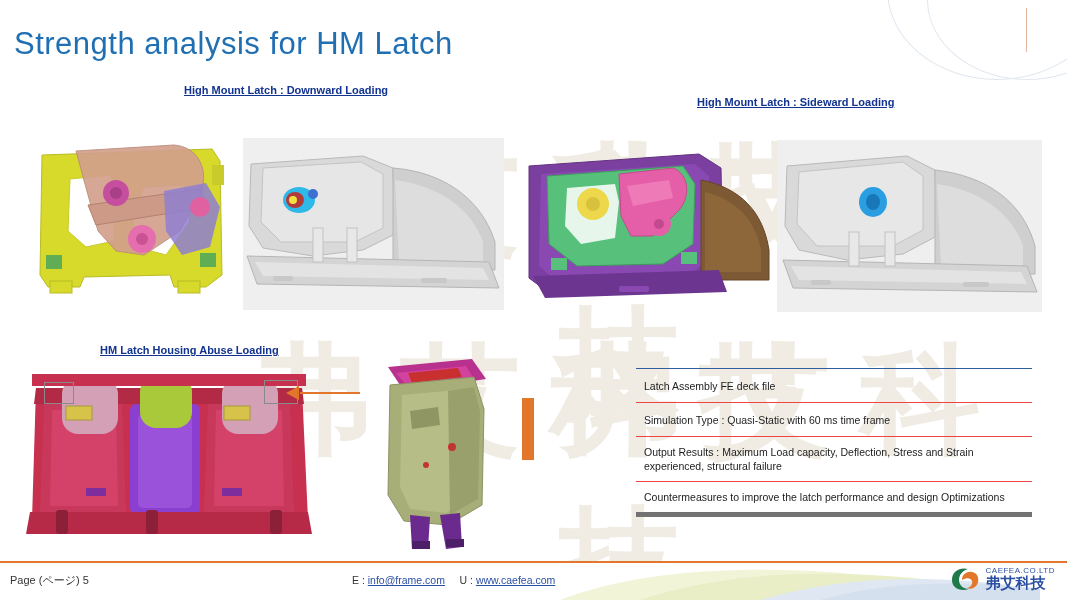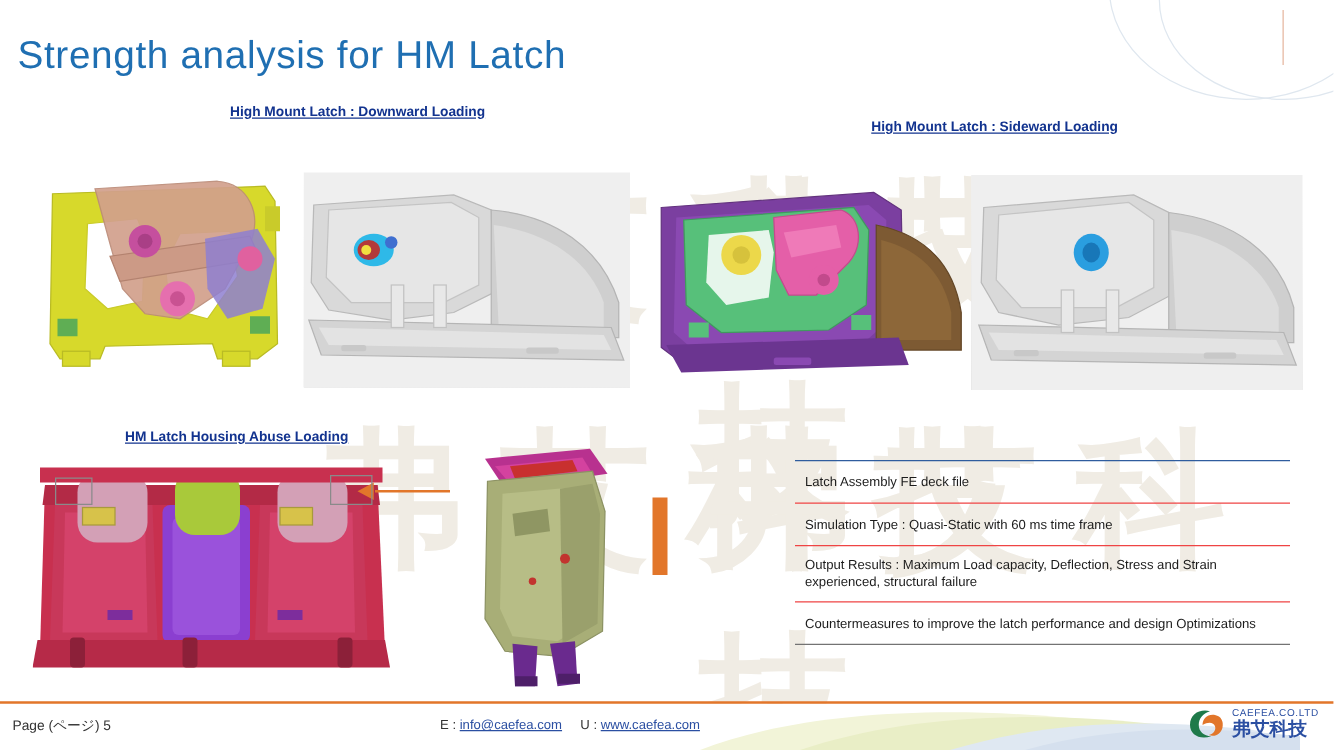--- a/index.html
+++ b/index.html
@@ -123,21 +123,21 @@
   .out-row {
     border-bottom: 1px solid #ef4444;
     padding: 8px 6px 8px 8px;
     font-size: 10.5px;
     color: #1c1c1c;
     line-height: 14px;
     min-height: 34px;
     display: flex;
     align-items: center;
   }
-  .out-row:last-child { border-bottom: 1px solid #737373; }
+  .out-row:last-child { border-bottom: 5px solid #737373; }
 
   
   .footer-rule {
     position: absolute; left: 0; top: 561px; width: 1067px; height: 2px;
     background: #e2762a; z-index: 4;
   }
   .footer-wave {
     position: absolute; left: 0; top: 563px; width: 1067px; height: 37px;
     background: #ffffff; z-index: 2; overflow: hidden;
   }
@@ -370,21 +370,21 @@
   </div>
   <div class="footer-rule"></div>
 
   <div class="page-num">
     <span>Page (ページ)</span>
     <span>5</span>
   </div>
 
   <div class="contact">
     <span>E :</span>
-    <a href="#">info@caefea.com</a>
+    <a href="#">info@frame.com</a>
     &nbsp;&nbsp;&nbsp;
     <span>U :</span>
     <a href="#">www.caefea.com</a>
   </div>
 
   <div class="logo-wrap">
     <div class="logo-mark">
       <svg width="30" height="26" viewBox="0 0 30 26">
         <path d="M2,14 C2,5 10,1 18,3 C12,5 9,9 9,14 C9,19 13,23 19,23 C10,26 2,22 2,14 Z" fill="#1f7a4a"></path>
         <path d="M12,14 C12,9 16,5 22,6 C27,7 29,11 28,16 C27,21 22,24 17,22 C21,21 23,18 22,15 C21,12 17,11 12,14 Z" fill="#e2762a"></path>

